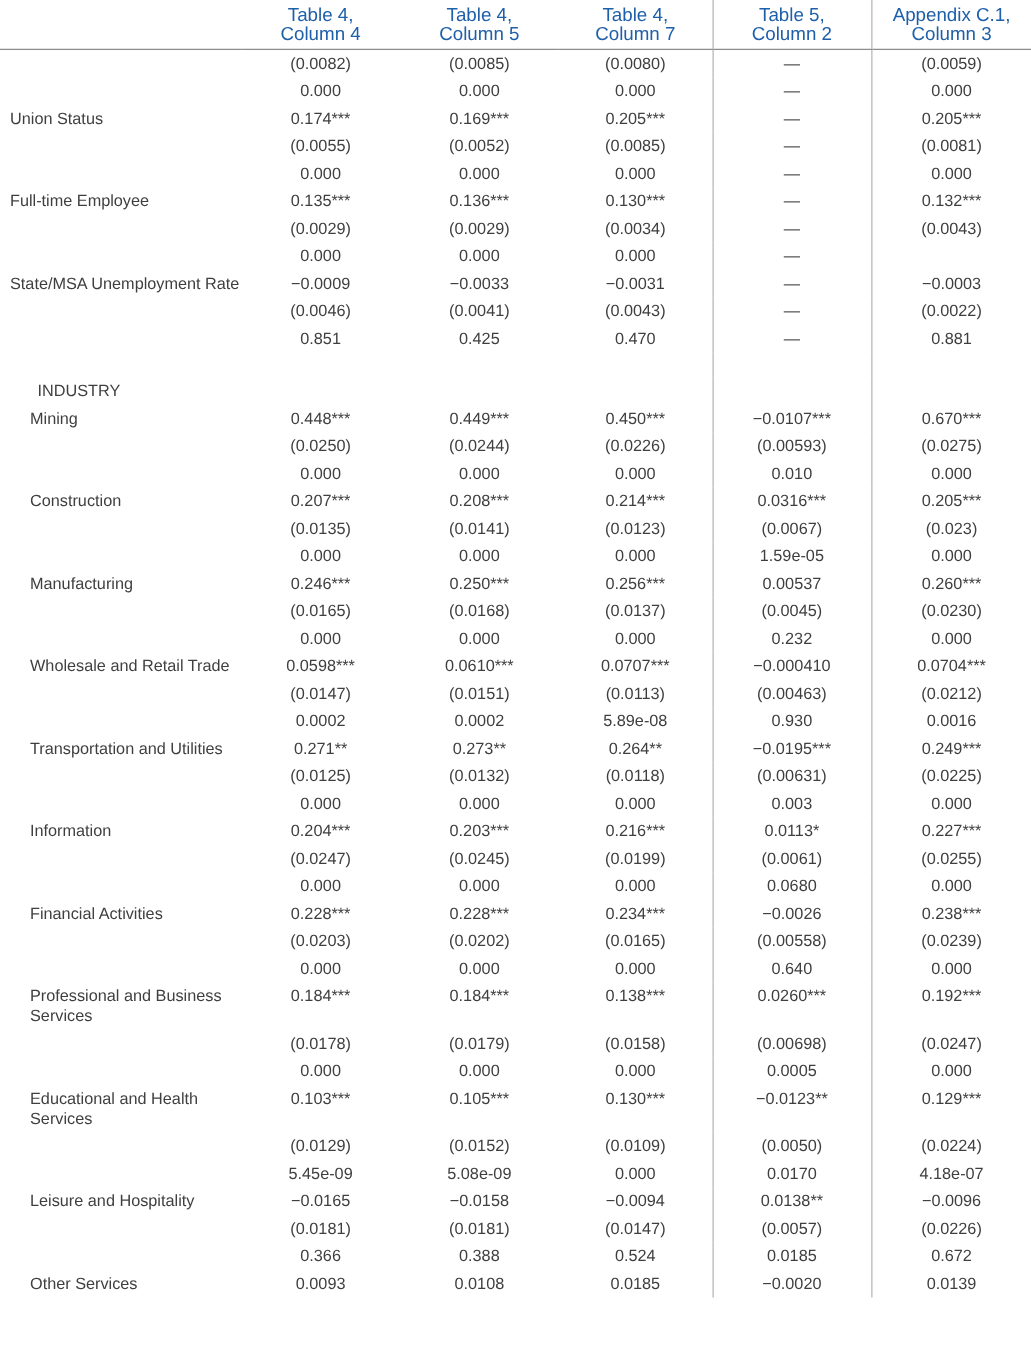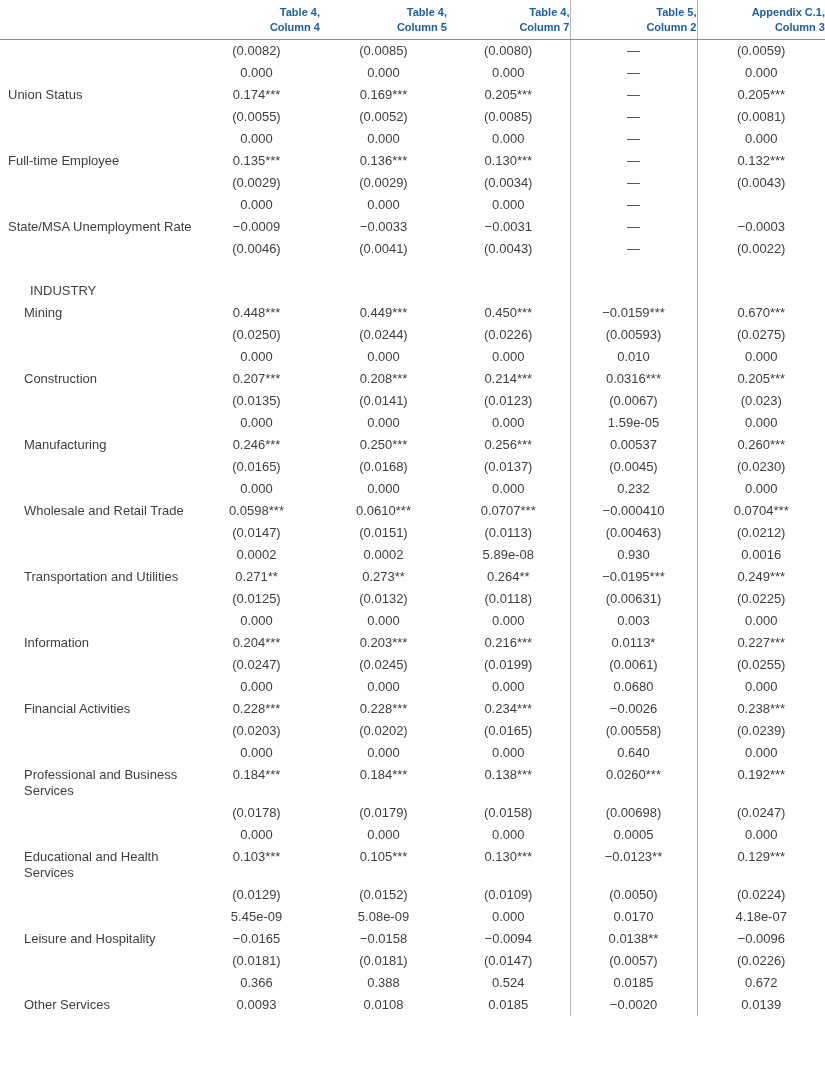--- a/index.html
+++ b/index.html
@@ -14,22 +14,22 @@
     font-family:"Liberation Sans",sans-serif;color:var(--body);
   }
   table{border-collapse:collapse;table-layout:fixed;width:825px;}
   col.c-label{width:193px;}
   col.c1{width:127px;}
   col.c2{width:127px;}
   col.c3{width:123px;}
   col.c4{width:127px;}
   col.c5{width:128px;}
   thead td{
-    font-size:11px;font-weight:bold;color:var(--accent);
-    text-align:right;line-height:15px;padding:5px 0 4px;
+    font-size:15px;font-weight:normal;color:var(--accent);
+    text-align:center;line-height:15px;padding:5px 0 4px;
     border-bottom:1.5px solid var(--rule);
     white-space:pre-line;
   }
   tbody td{
     font-size:13px;line-height:16px;padding:3px 0;
     text-align:center;vertical-align:top;
   }
   tbody td.lbl{text-align:left;margin-top:42px;}
   .ind0{padding-left:8px;}
   .ind1{padding-left:30px;}
@@ -139,20 +139,28 @@
           <td class="vline">−0.0003</td>
         </tr>
         <tr>
           <td class="lbl ind0"></td>
           <td>(0.0046)</td>
           <td>(0.0041)</td>
           <td>(0.0043)</td>
           <td class="vline">—</td>
           <td class="vline">(0.0022)</td>
         </tr>
+        <tr>
+          <td class="lbl ind0"></td>
+          <td>0.851</td>
+          <td>0.425</td>
+          <td>0.470</td>
+          <td class="vline">—</td>
+          <td class="vline">0.881</td>
+        </tr>
         <tr class="spacer">
           <td class="lbl ind0"></td>
           <td></td>
           <td></td>
           <td></td>
           <td class="vline"></td>
           <td class="vline"></td>
         </tr>
         <tr>
           <td class="lbl ind1">INDUSTRY</td>
@@ -160,21 +168,21 @@
           <td></td>
           <td></td>
           <td class="vline"></td>
           <td class="vline"></td>
         </tr>
         <tr>
           <td class="lbl ind2">Mining</td>
           <td>0.448***</td>
           <td>0.449***</td>
           <td>0.450***</td>
-          <td class="vline">−0.0159***</td>
+          <td class="vline">−0.0107***</td>
           <td class="vline">0.670***</td>
         </tr>
         <tr>
           <td class="lbl ind2"></td>
           <td>(0.0250)</td>
           <td>(0.0244)</td>
           <td>(0.0226)</td>
           <td class="vline">(0.00593)</td>
           <td class="vline">(0.0275)</td>
         </tr>

